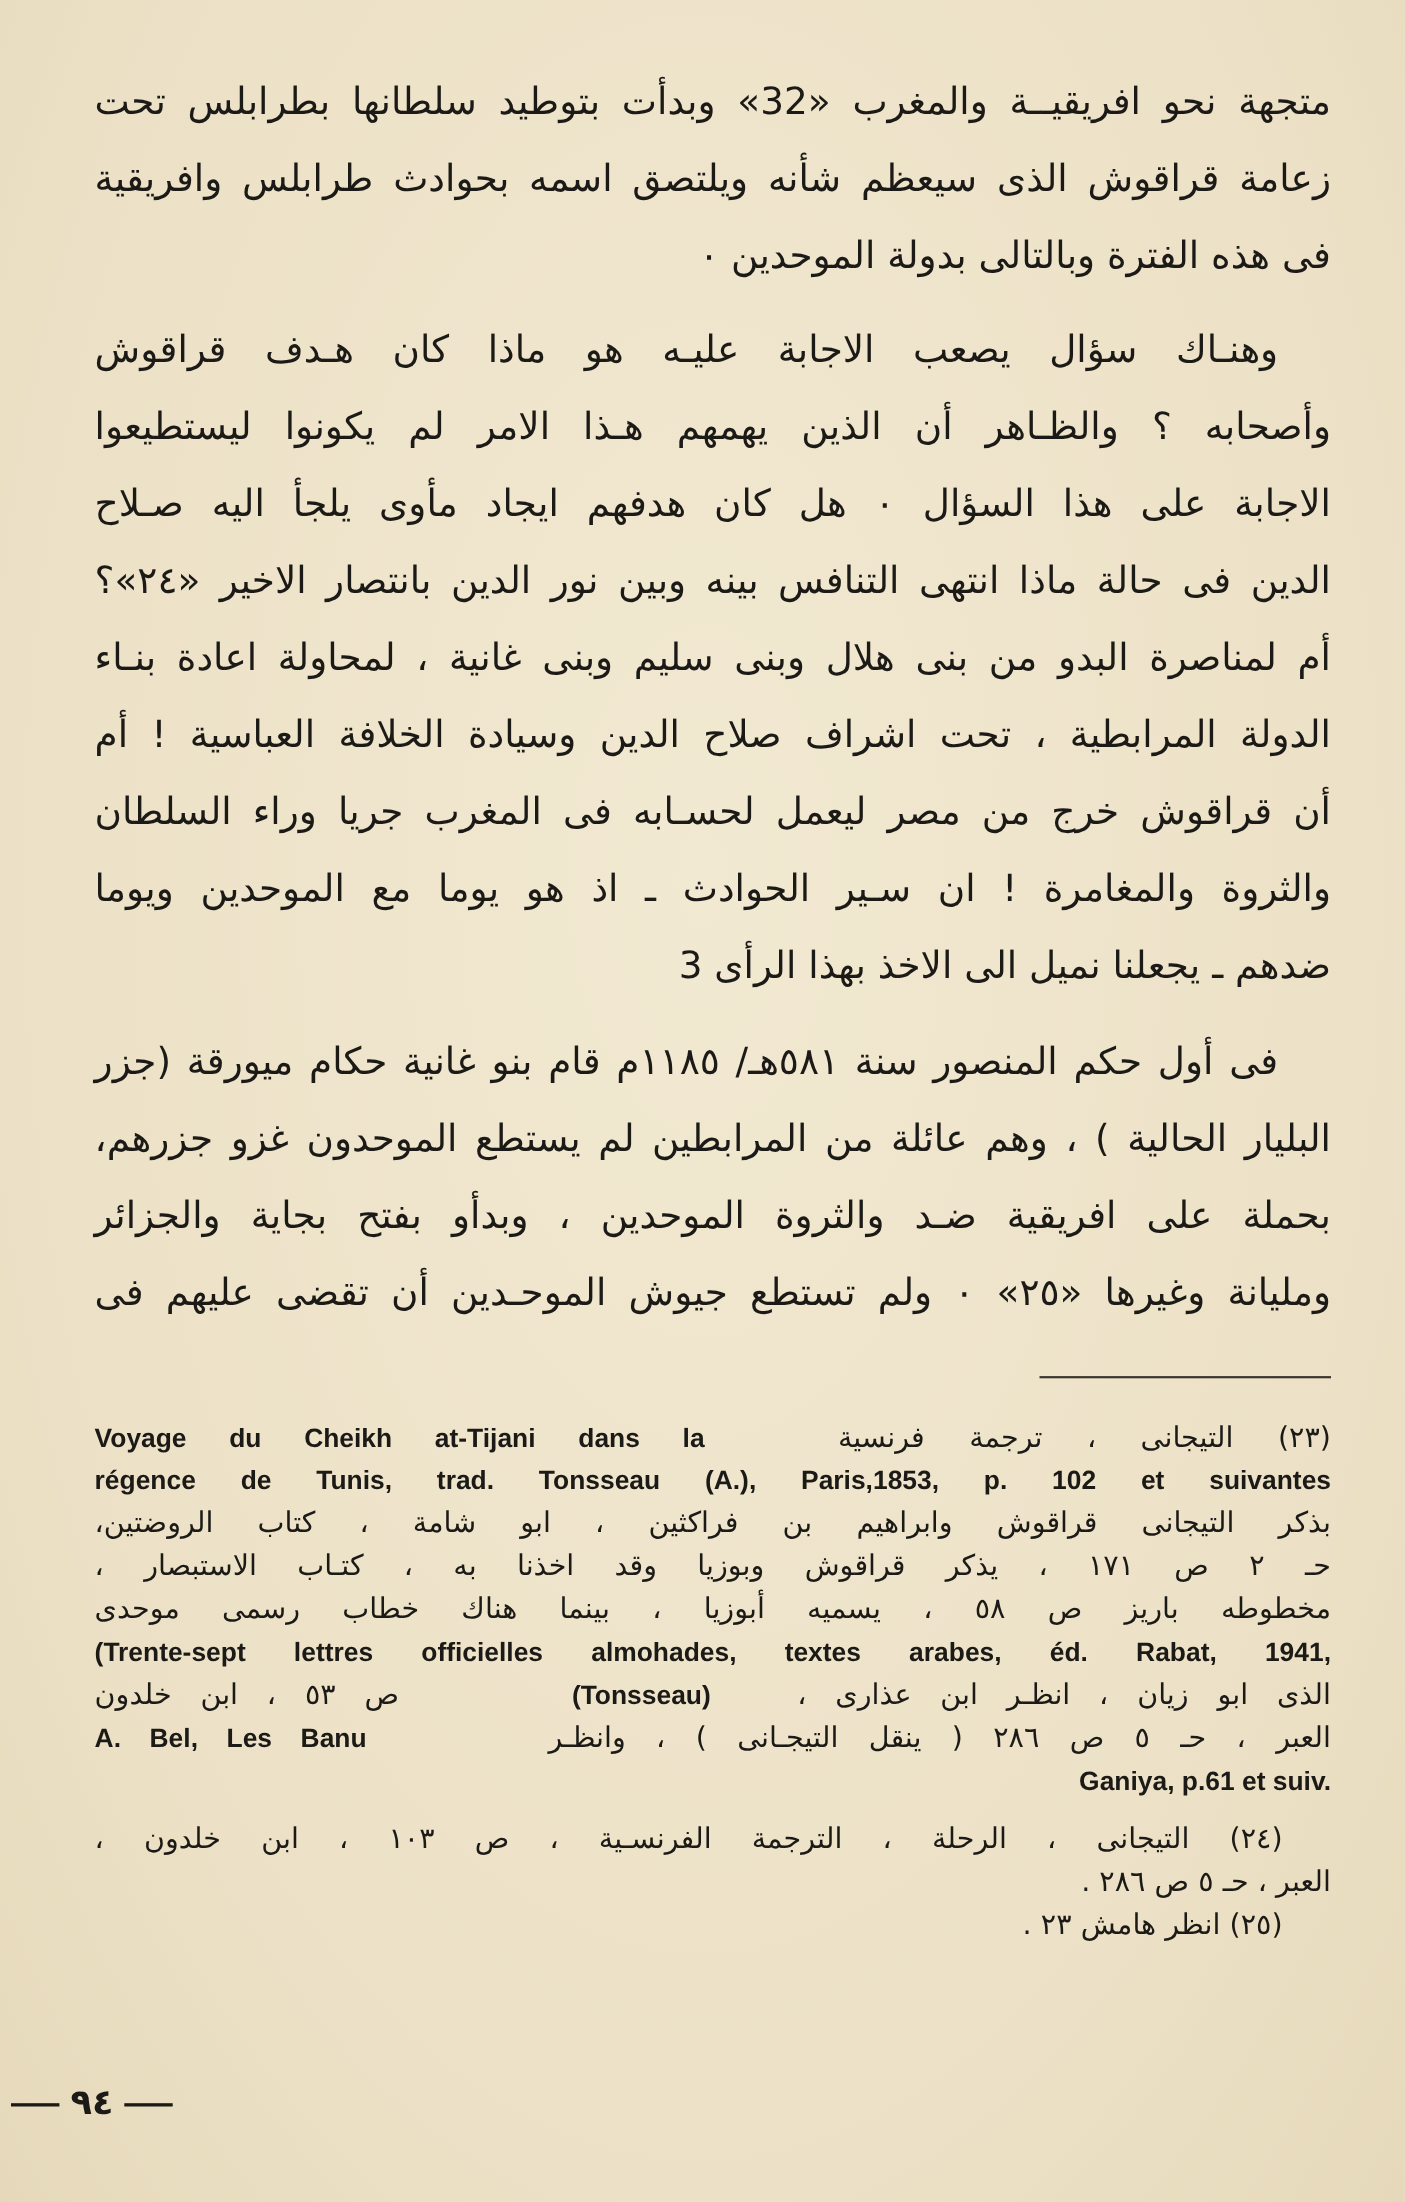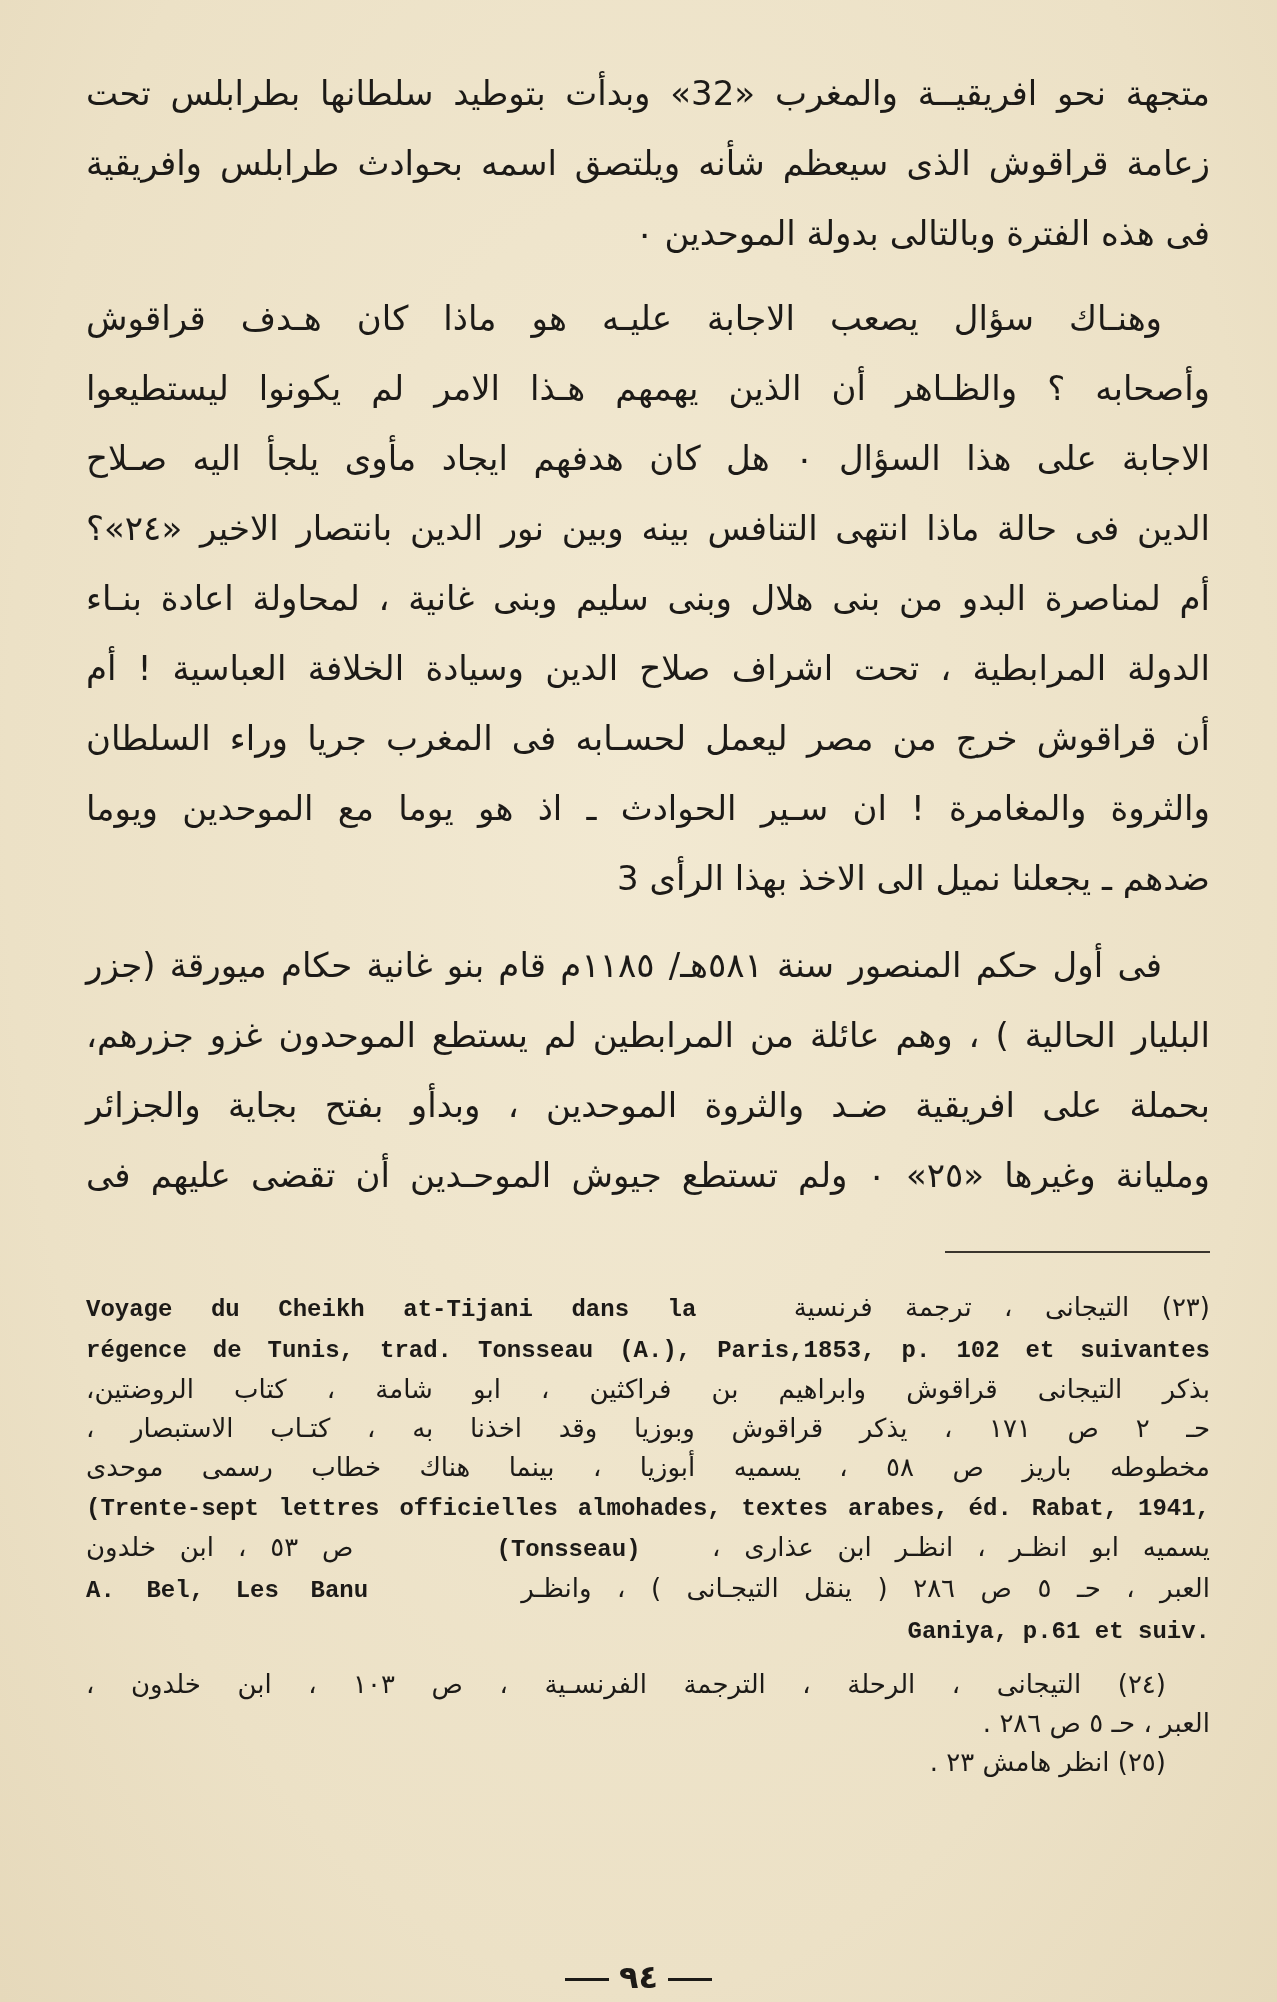--- a/index.html
+++ b/index.html
@@ -33,26 +33,26 @@
     direction: rtl;
     font-family: "DejaVu Sans", sans-serif;
   }
   .fn-line {
     display: block; font-size: 26px; line-height: 39px; white-space: nowrap;
     text-align: justify; text-align-last: justify;
   }
   .fn-line.right { text-align-last: right; }
   .fn-line.left { text-align-last: left; }
   .latin {
-    font-family: Liberation Mono, monospace; font-weight: bold; font-size: 24px;
+    font-family: Liberation Sans, sans-serif; font-weight: bold; font-size: 24px;
     direction: ltr; unicode-bidi: isolate;
   }
   .fn-gap { height: 14px; }
   .page-number {
-    position: absolute; left: 0; width: 1277px; top: 1958px; text-align: center;
+    position: absolute; left: 0; width: 1277px; top: 1892px; text-align: left;
     font-family: "DejaVu Sans", sans-serif; font-size: 32px; font-weight: bold;
   }
   .page-number .dash { display: inline-block; width: 44px; height: 3px; background: #1c1a17; vertical-align: middle; margin: 0 10px; }
 </style>
 </head>
 <body>
 
 <div class="page">
 
   <div class="text-block" style="top:58px;">
@@ -98,21 +98,21 @@
       <span class="fn-line" style="direction:ltr;">
         <span class="latin">régence de Tunis, trad. Tonsseau (A.), Paris,1853, p. 102 et suivantes</span>
       </span>
       <span class="fn-line">بذكر التيجانى قراقوش وابراهيم بن فراكثين ، ابو شامة ، كتاب الروضتين،</span>
       <span class="fn-line">حـ ٢ ص ١٧١ ، يذكر قراقوش وبوزيا وقد اخذنا به ، كتـاب الاستبصار ،</span>
       <span class="fn-line">مخطوطه باريز ص ٥٨ ، يسميه أبوزيا ، بينما هناك خطاب رسمى موحدى</span>
       <span class="fn-line" style="direction:ltr;">
         <span class="latin">(Trente-sept lettres officielles almohades, textes arabes, éd. Rabat, 1941,</span>
       </span>
       <span class="fn-line">
-        <span>يسميه ابو انظـر ، انظـر ابن عذارى ،</span>
+        <span>الذى ابو زيان ، انظـر ابن عذارى ،</span>
         &nbsp;
         <span class="latin">(Tonsseau)</span>
         &nbsp;&nbsp;&nbsp;&nbsp;
         <span>ص ٥٣ ، ابن خلدون</span>
       </span>
       <span class="fn-line">
         <span>العبر ، حـ ٥ ص ٢٨٦ ( ينقل التيجـانى ) ، وانظـر</span>
         &nbsp;&nbsp;&nbsp;&nbsp;
         <span class="latin">A. Bel, Les Banu</span>
       </span>

